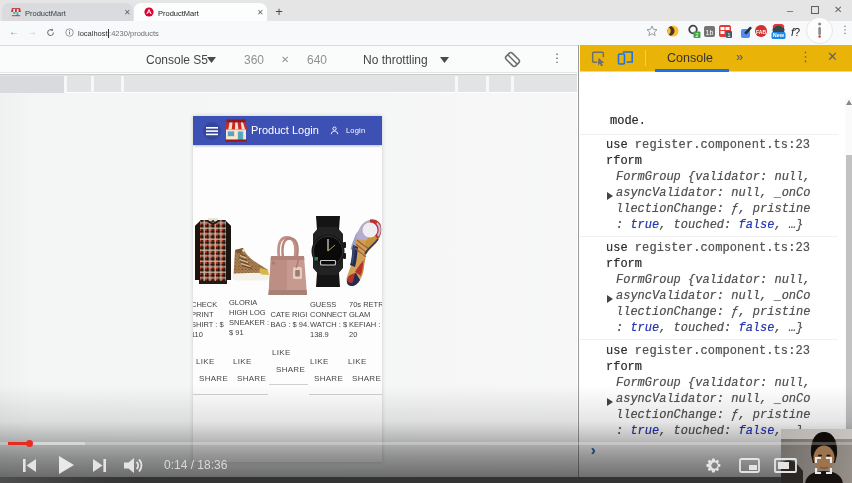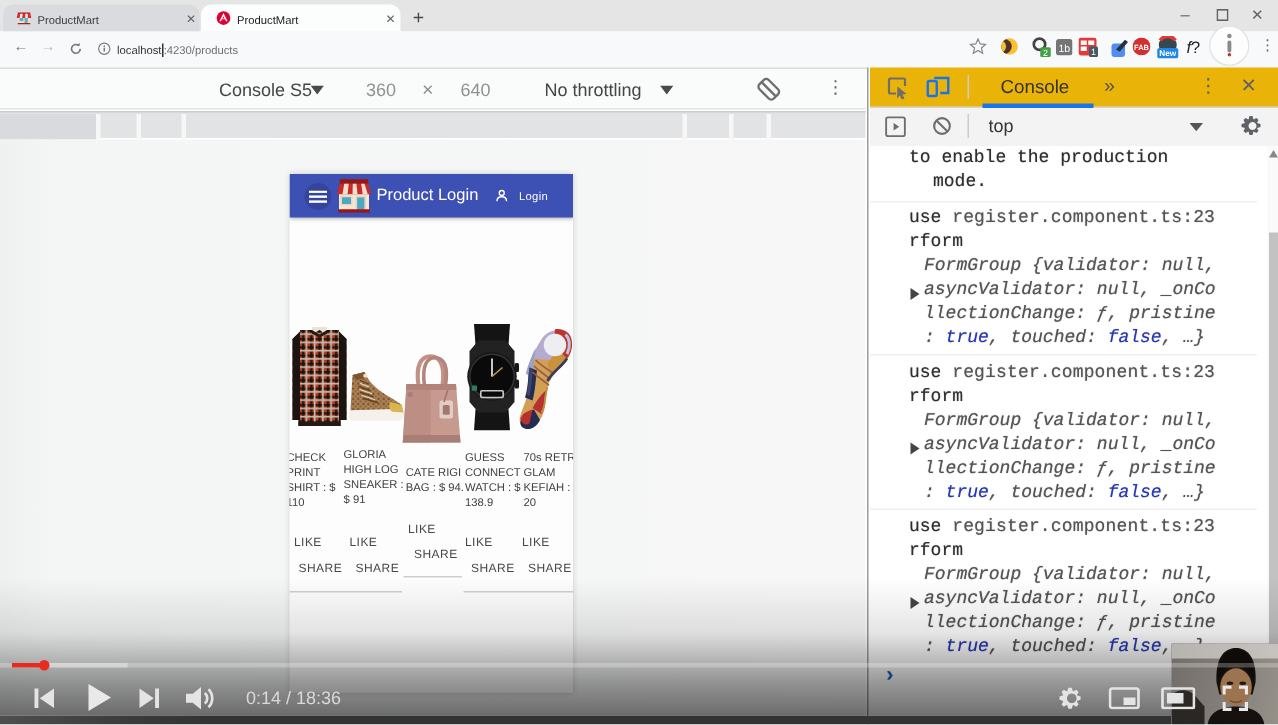--- a/index.html
+++ b/index.html
@@ -333,41 +333,22 @@
           <rect x="1.5" y="6" width="9" height="15" rx="1.5" fill="none" stroke="#1a73e8" stroke-width="2.4"></rect>
           <path d="M8 3 h14 v15 h-8" fill="none" stroke="#1a73e8" stroke-width="2.4"></path>
         </svg>
       <div class="abs" style="left:65px;top:5px;width:1px;height:16px;background:#ccc;"></div>
       <span class="abs" style="left:87px;top:6px;font-size:12.5px;color:#333;">Console</span>
       <span class="abs" style="left:156px;top:4px;font-size:13px;color:#555;">»</span>
       <div class="abs" style="left:75px;top:24px;width:74px;height:2.5px;background:#1a73e8;"></div>
       <span class="abs" style="left:219px;top:4px;color:#5f6368;font-size:13px;">⋮</span>
       <span class="abs" style="left:247px;top:4px;color:#5f6368;font-size:13px;">✕</span>
     </div>
-    <div class="dtrow2">
-      <svg class="abs" style="left:9px;top:5px" width="16" height="15" viewBox="0 0 24 24">
-          <rect x="2" y="2" width="20" height="20" rx="2" fill="none" stroke="#6e6e6e" stroke-width="2"></rect>
-          <path d="M10 8 l6 4 -6 4 z" fill="#6e6e6e"></path>
-        </svg>
-      <svg class="abs" style="left:41px;top:5px" width="14" height="14" viewBox="0 0 24 24">
-          <circle cx="12" cy="12" r="9" fill="none" stroke="#6e6e6e" stroke-width="2.4"></circle>
-          <line x1="5.6" y1="5.6" x2="18.4" y2="18.4" stroke="#6e6e6e" stroke-width="2.4"></line>
-        </svg>
-      <div class="abs" style="left:65px;top:4px;width:1px;height:16px;background:#ccc;"></div>
-      <span class="abs" style="left:79px;top:5px;font-size:12px;color:#333;">top</span>
-      <svg class="abs" style="left:213px;top:10px" width="9" height="6">
-          <path d="M0 0 h9 L4.5 5.5 z" fill="#555"></path>
-        </svg>
-      <svg class="abs" style="left:247px;top:4px" width="16" height="16" viewBox="0 0 24 24">
-          <path d="M12 8 a4 4 0 1 0 0.001 0 z M12 2 l1 3.5 3-1.5 2 2 -1.5 3 3.5 1 v3 l-3.5 1 1.5 3 -2 2 -3-1.5 -1 3.5 h-3 l-1-3.5 -3 1.5 -2-2 1.5-3 -3.5-1 v-3 l3.5-1 -1.5-3 2-2 3 1.5 1-3.5 z" fill="#5f6368" fill-rule="evenodd"></path>
-        </svg>
-    </div>
     <div class="console">
-      <div class="cline16" style="left:26px;top:0px;">to enable the production</div>
-      <div class="cline16" style="left:26px;top:16px;padding-left:16px;">mode.</div>
+      <div class="cline16" style="left:14px;top:16px;padding-left:16px;">mode.</div>
       <div class="csep" style="top:37px;"></div>
       <div class="cline16" style="left:26px;top:40px;">use <span class="srclink">register.component.ts:23</span></div>
       <div class="cline16" style="left:26px;top:56px;">rform</div>
       <div class="abs" style="left:27px;top:95px;width:0;height:0;border-left:6px solid #444;border-top:4.5px solid transparent;border-bottom:4.5px solid transparent;"></div>
       <div class="cline16 itl" style="left:36px;top:72px;">FormGroup {validator: null,</div>
       <div class="cline16 itl" style="left:36px;top:88px;">asyncValidator: null, _onCo</div>
       <div class="cline16 itl" style="left:36px;top:104px;">llectionChange: ƒ, pristine</div>
       <div class="cline16 itl" style="left:36px;top:120px;">: <span class="blue">true</span>, touched: <span class="blue">false</span>, …}</div>
       <div class="csep" style="top:139px;"></div>
       <div class="cline16" style="left:26px;top:143px;">use <span class="srclink">register.component.ts:23</span></div>

